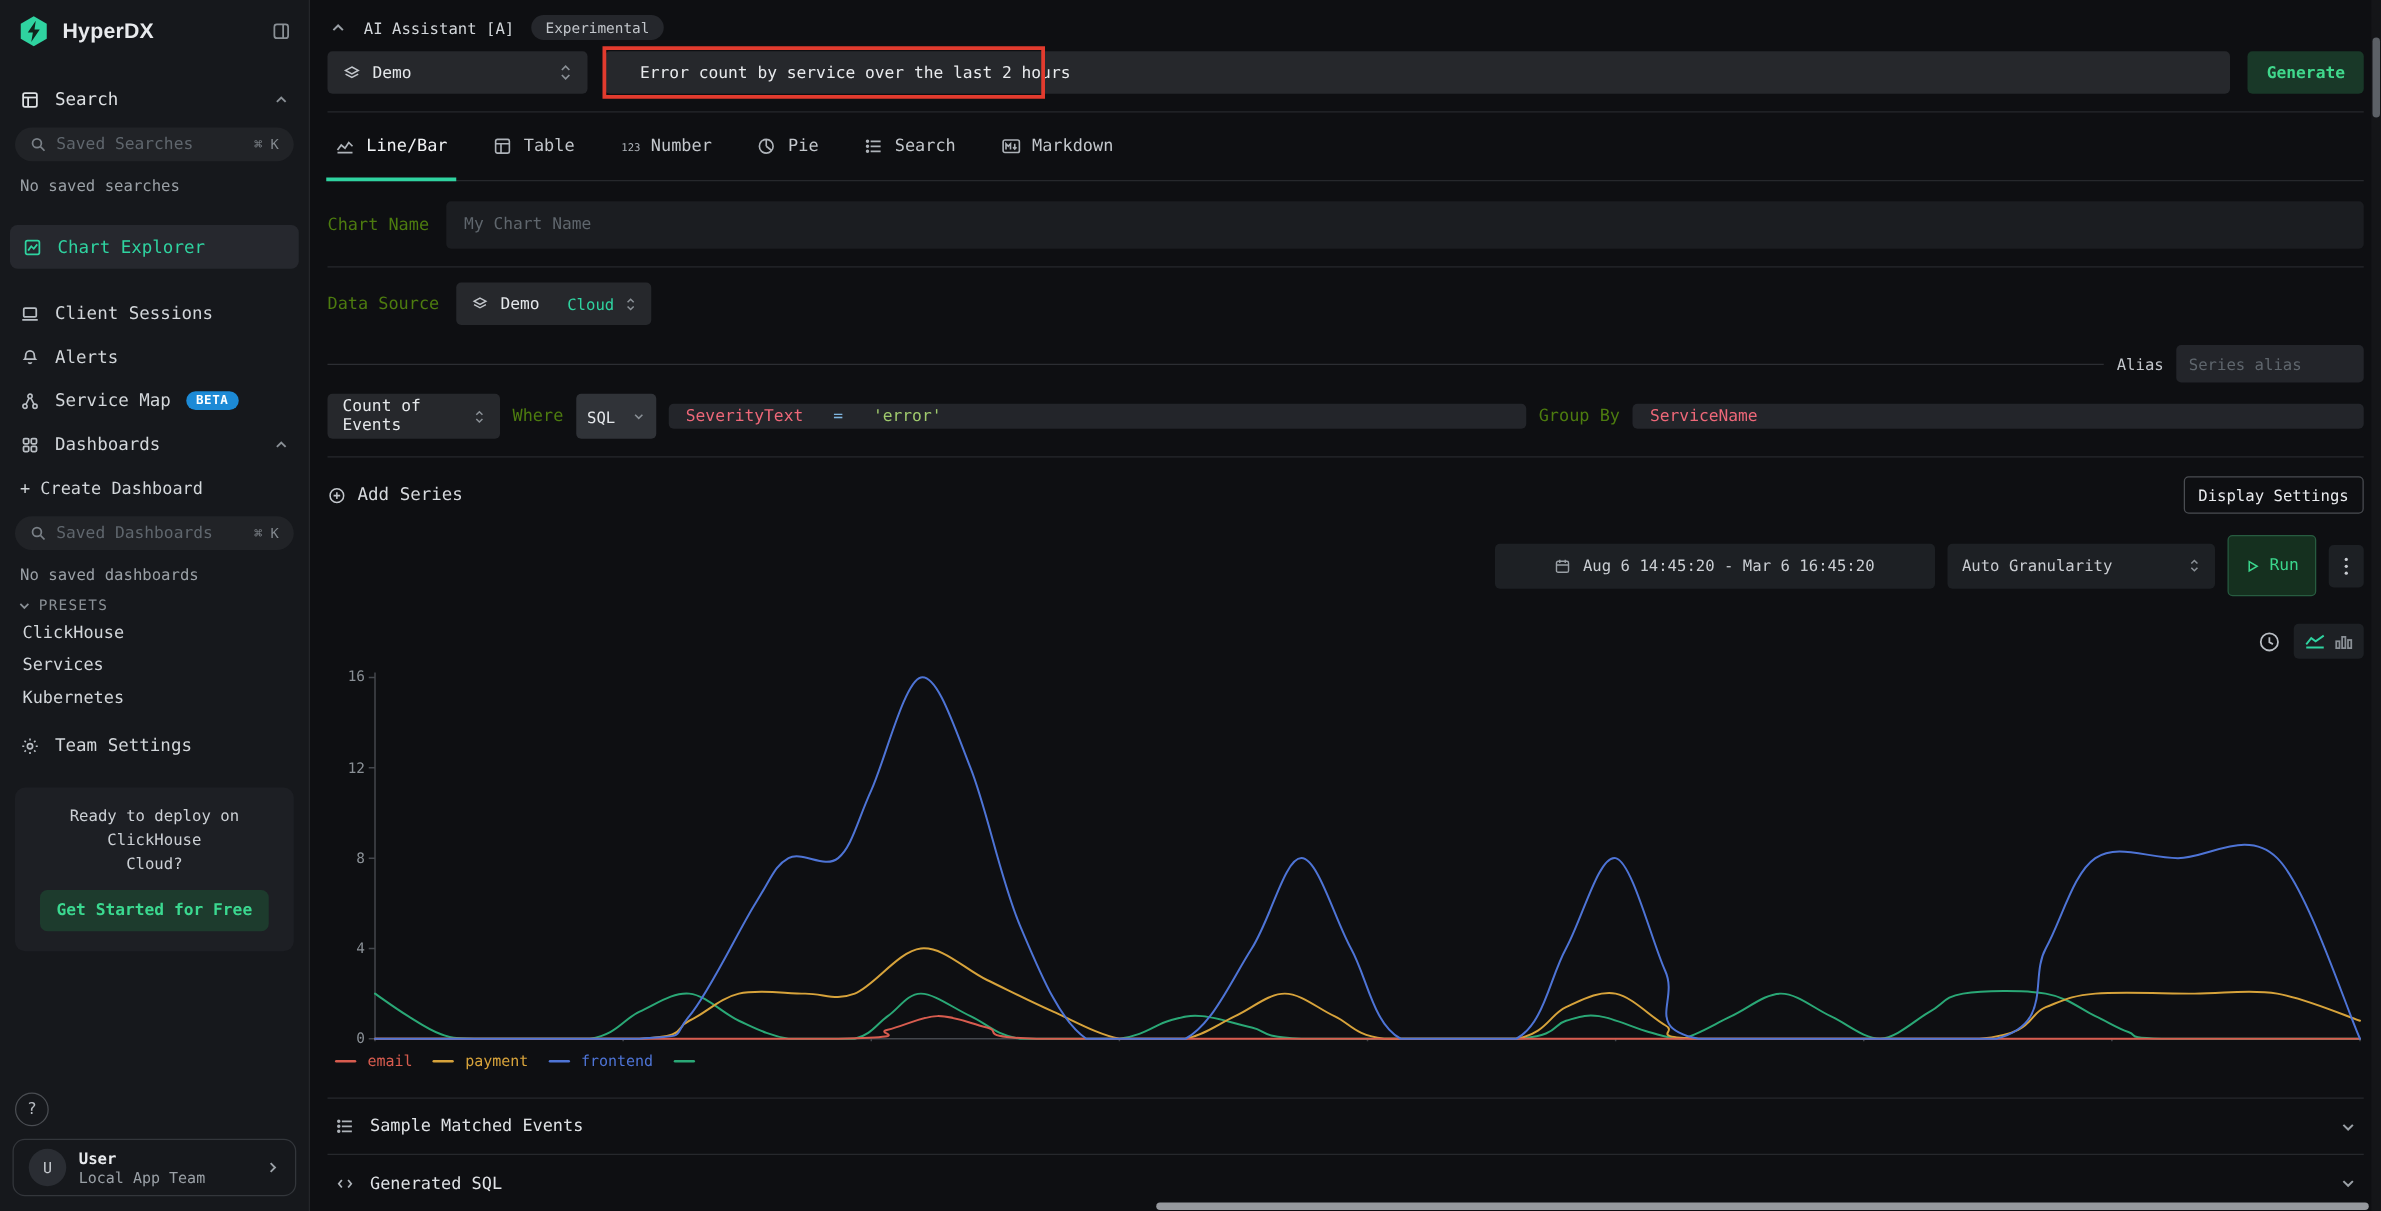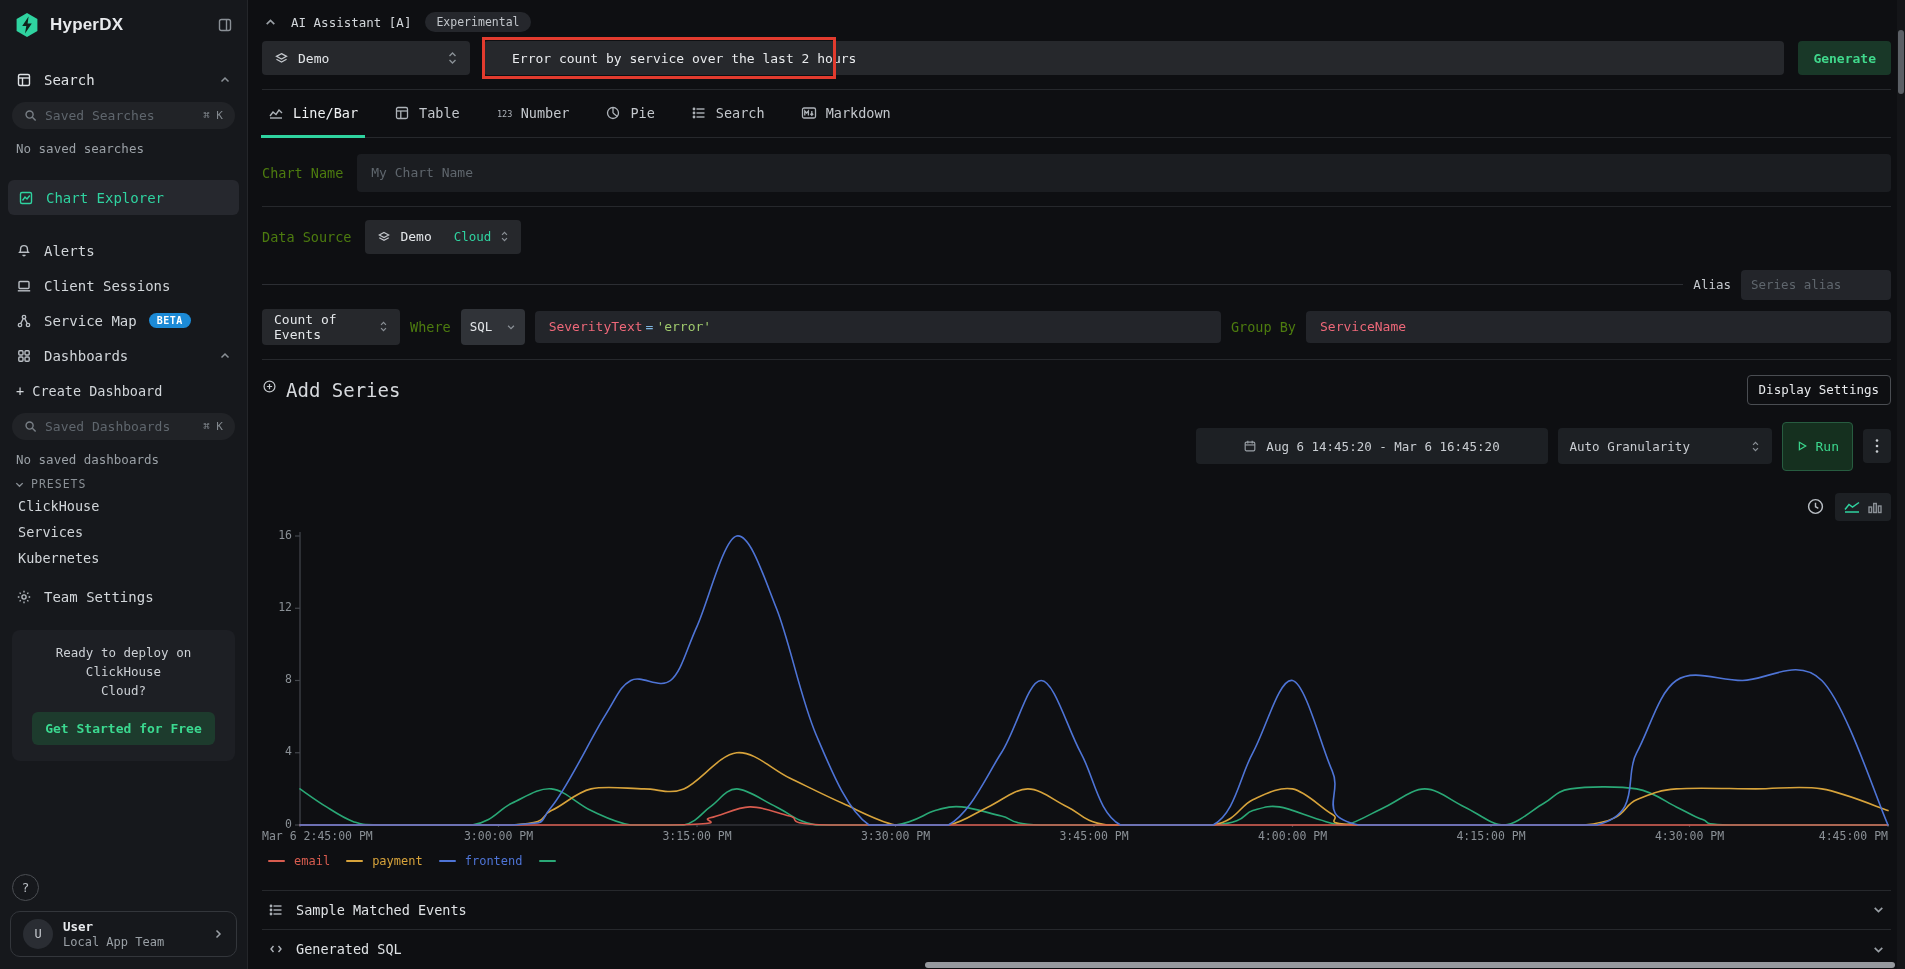--- a/index.html
+++ b/index.html
@@ -76,26 +76,26 @@
   .ds-select{height:34px;width:156px}
   .schema{color:var(--green);font-size:12.5px}
   .alias-row{display:flex;align-items:center;gap:10px;margin-top:16px;height:30px}
   .alias-line{flex:1;height:1px;background:#2c2e33}
   .alias-label{color:#c3c7cc;font-size:12.5px}
   .alias-row input{width:150px;height:30px;background:var(--input);border:none;border-radius:4px;outline:none;color:#c6cacf;font:inherit;font-size:12.5px;padding:0 10px}
   .alias-row input::placeholder{color:var(--dim)}
   .series-row{margin-top:9px;gap:10px}
   .agg-select{width:138px;height:36px}
   .sql-select{width:64px;height:36px;background:#303338;gap:6px;padding:0 9px;font-size:12.5px}
-  .code-input{display:flex;align-items:center;gap:3px;background:var(--input);border-radius:4px;height:32px;padding:0 14px}
+  .code-input{display:flex;align-items:center;gap:24px;background:var(--input);border-radius:4px;height:20px;padding:0 14px}
   .where-input{flex:1}
   .groupby-input{width:585px}
   .tok-field{color:var(--tok-field)} .tok-op{color:var(--tok-op)} .tok-val{color:var(--tok-val)}
   .addseries-row{display:flex;align-items:center;margin-top:15px}
-  .add-series{display:flex;align-items:flex-start;gap:9px;color:#d6d9dd;font-size:19px;cursor:pointer}
+  .add-series{display:flex;align-items:flex-end;gap:9px;color:#d6d9dd;font-size:14px;cursor:pointer}
   .row-sp{flex:1}
   .disp-btn{border:1px solid #4a4d52;background:transparent;color:#e8eaed;font:inherit;font-size:12.5px;border-radius:4px;height:30px;padding:0 11px;cursor:pointer}
   .run-row{display:flex;align-items:center;justify-content:flex-end;gap:10px;margin-top:17px}
   .date-box{display:flex;align-items:center;justify-content:center;gap:9px;background:#1d2024;border-radius:4px;height:36px;width:352px;color:#c9cdd2;font-size:12.5px;cursor:pointer}
   .gran-box{display:flex;align-items:center;background:#1d2024;border-radius:4px;height:36px;width:214px;padding:0 12px;color:#c9ccd1;font-size:12.5px;cursor:pointer}
   .gran-box .sp{flex:1}
   .run-btn{display:flex;align-items:center;gap:8px;background:#15301f;border:1px solid #275c40;color:#3bd68c;font-weight:400;font-size:13px;border-radius:4px;height:49px;padding:0 13px;font-family:inherit;cursor:pointer}
   .kebab-btn{width:28px;height:34px;background:#1d2024;border:none;border-radius:4px;color:#c9ccd1;cursor:pointer;display:flex;align-items:center;justify-content:center}
   .tools-row{display:flex;align-items:center;justify-content:flex-end;gap:10px;margin-top:22px;height:28px}
   .clock-btn{color:#b9bec4;cursor:pointer}
@@ -179,34 +179,34 @@
       <svg width="16" height="16" viewBox="0 0 16 16" fill="none" stroke="currentColor" stroke-width="1.4">
           <rect x="2.5" y="2.5" width="11" height="11" rx="1.5"></rect>
           <polyline points="4.5,10.5 7,7 9,9 11.8,5.5"></polyline>
         </svg>
     </span>
     <span>Chart Explorer</span>
   </div>
   <div class="nav-item">
     <span class="ic nic">
       <svg width="16" height="16" viewBox="0 0 16 16" fill="none" stroke="currentColor" stroke-width="1.4">
+          <rect x="3" y="3.5" width="10" height="7" rx="1"></rect>
+          <line x1="1.8" y1="12.8" x2="14.2" y2="12.8"></line>
+        </svg>
+    </span>
+    <span>Client Sessions</span>
+  </div>
+  <div class="nav-item">
+    <span class="ic nic">
+      <svg width="16" height="16" viewBox="0 0 16 16" fill="none" stroke="currentColor" stroke-width="1.4">
           <path d="M8 2.6 a3.4 3.4 0 0 1 3.4 3.4 c0 2.4 .8 3.2 .8 3.2 H3.8 c0 0 .8-.8 .8-3.2 A3.4 3.4 0 0 1 8 2.6 Z"></path>
           <path d="M6.7 11.8 a1.4 1.4 0 0 0 2.6 0"></path>
         </svg>
     </span>
     <span>Alerts</span>
-  </div>
-  <div class="nav-item">
-    <span class="ic nic">
-      <svg width="16" height="16" viewBox="0 0 16 16" fill="none" stroke="currentColor" stroke-width="1.4">
-          <rect x="3" y="3.5" width="10" height="7" rx="1"></rect>
-          <line x1="1.8" y1="12.8" x2="14.2" y2="12.8"></line>
-        </svg>
-    </span>
-    <span>Client Sessions</span>
   </div>
   <div class="nav-item">
     <span class="ic nic">
       <svg width="16" height="16" viewBox="0 0 16 16" fill="none" stroke="currentColor" stroke-width="1.3">
           <circle cx="8" cy="4" r="1.7"></circle>
           <circle cx="4" cy="12" r="1.7"></circle>
           <circle cx="12" cy="12" r="1.7"></circle>
           <line x1="7.2" y1="5.6" x2="4.8" y2="10.4"></line>
           <line x1="8.8" y1="5.6" x2="11.2" y2="10.4"></line>
         </svg>
@@ -559,31 +559,20 @@
         <path d="M38.0,298.0C99.8,298.0,340.2,298.0,408.5,298.0C476.9,296.8,435.0,293.8,448.2,290.8C461.5,287.8,474.7,280.2,487.9,279.9C501.2,279.6,514.4,286.0,527.6,289.0C540.9,292.0,516.6,296.5,567.3,298.0C618.1,298.0,655.6,298.0,832.0,298.0C1008.4,298.0,1493.7,298.0,1626.0,298.0" stroke="#d85c4f" fill="none" stroke-width="1.6" stroke-linejoin="round" stroke-linecap="round"></path>
         <path d="M38.0,298.0C73.3,298.0,207.8,298.0,249.7,298.0C291.6,295.0,274.0,298.0,289.4,279.9C304.9,261.9,329.1,210.7,342.4,189.6C355.6,168.6,357.8,159.5,368.8,153.5C379.9,147.5,397.5,162.5,408.5,153.5C419.6,144.5,424.0,123.4,435.0,99.3C446.0,75.2,461.5,12.0,474.7,9.0C487.9,6.0,501.2,48.1,514.4,81.3C527.6,114.4,538.7,171.6,554.1,207.7C569.5,243.8,585.0,282.9,607.0,298.0C629.1,298.0,664.4,298.0,686.4,298.0C708.5,286.0,723.9,249.8,739.4,225.8C754.8,201.7,765.8,153.5,779.1,153.5C792.3,153.5,805.5,201.7,818.8,225.8C832.0,249.8,836.4,286.0,858.5,298.0C880.5,298.0,929.0,298.0,951.1,298.0C973.2,286.0,977.6,249.8,990.8,225.8C1004.0,201.7,1017.3,150.5,1030.5,153.5C1043.7,156.5,1059.2,219.7,1070.2,243.8C1081.2,267.9,1052.6,289.0,1096.7,298.0C1140.8,298.0,1288.5,298.0,1334.9,298.0C1381.2,286.0,1361.3,249.8,1374.6,225.8C1387.8,201.7,1396.6,165.5,1414.3,153.5C1431.9,141.5,1456.2,153.5,1480.4,153.5C1504.7,153.5,1535.6,129.4,1559.8,153.5C1584.1,177.6,1615.0,273.9,1626.0,298.0" stroke="#4e74d6" fill="none" stroke-width="1.6" stroke-linejoin="round" stroke-linecap="round"></path>
       </svg>
     <div class="ylabels">
         <span style="top: 290px;">0</span>
         <span style="top: 217.75px;">4</span>
         <span style="top: 145.5px;">8</span>
         <span style="top: 73.25px;">12</span>
         <span style="top: 1px;">16</span>
       </div>
-    <div class="xlabels">
-        <span style="left: 0px;">Mar 6 2:45:00 PM</span>
-        <span style="left: 236.5px; transform: translateX(-50%);">3:00:00 PM</span>
-        <span style="left: 435px; transform: translateX(-50%);">3:15:00 PM</span>
-        <span style="left: 633.5px; transform: translateX(-50%);">3:30:00 PM</span>
-        <span style="left: 832px; transform: translateX(-50%);">3:45:00 PM</span>
-        <span style="left: 1030.5px; transform: translateX(-50%);">4:00:00 PM</span>
-        <span style="left: 1229px; transform: translateX(-50%);">4:15:00 PM</span>
-        <span style="left: 1427.5px; transform: translateX(-50%);">4:30:00 PM</span>
-        <span style="left: 1626px; transform: translateX(-100%);">4:45:00 PM</span>
-      </div>
     <div class="legend">
         <span class="litem">
           <span class="dash" style="background: rgb(216, 92, 79);"></span>
           <span style="color: rgb(216, 92, 79);">email</span>
         </span>
         <span class="litem">
           <span class="dash" style="background: rgb(215, 163, 59);"></span>
           <span style="color: rgb(215, 163, 59);">payment</span>
         </span>
         <span class="litem">

